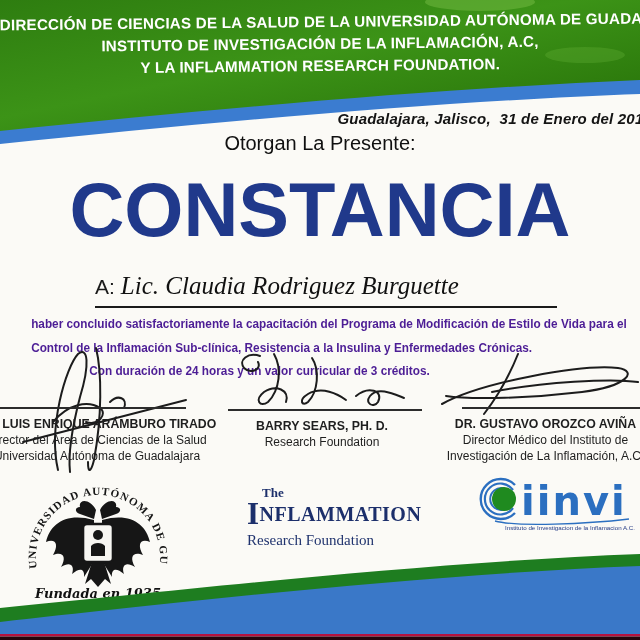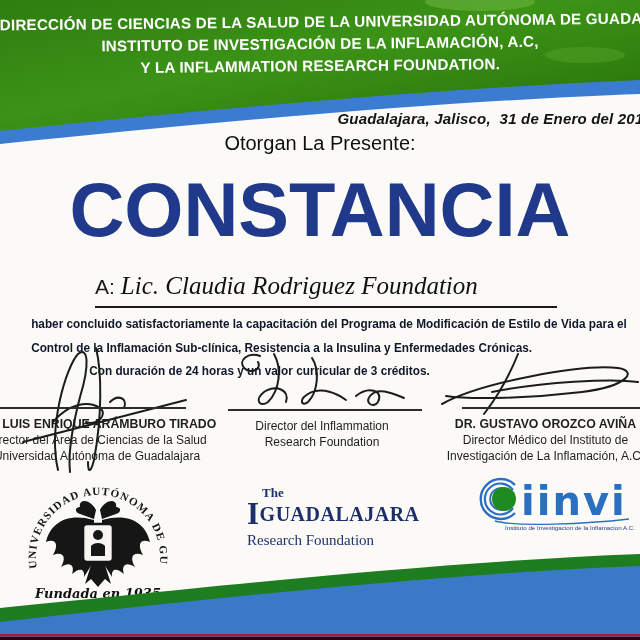--- a/index.html
+++ b/index.html
@@ -25,21 +25,21 @@
   .title{position:absolute;top:170px;left:0;width:640px;text-align:center;
     font-size:76px;font-weight:bold;color:#20398b;letter-spacing:0px;line-height:80px;
     transform:scaleX(1.0);}
   
   .recipient-row{position:absolute;top:272px;left:95px;width:462px;height:34px;
     border-bottom:2px solid #1a1a1a;white-space:nowrap;}
   .recipient-prefix{font-size:21px;color:#1a1a1a;vertical-align:baseline;}
   .recipient-name{font-family:"Liberation Serif", serif;font-style:italic;
     font-size:25px;color:#111;margin-left:6px;}
   
-  .body-par{position:absolute;top:312px;left:0;width:519px;text-align:center;color:#0f172a;}
+  .body-par{position:absolute;top:312px;left:0;width:519px;text-align:center;color:#4c1d95;}
   .body-line{font-size:13.4px;font-weight:bold;line-height:23.5px;white-space:nowrap;
     transform:scaleX(0.88);transform-origin:50% 50%;}
   
   .sig-svg{position:absolute;}
   .sig-line{position:absolute;height:2px;background:#2c2c2c;}
   .sig-block{position:absolute;text-align:center;color:#1e1e1e;}
   .sig-name{font-size:12.3px;font-weight:bold;line-height:16px;}
   .sig-role{font-size:12px;line-height:16px;}
   
   .uag{position:absolute;left:14px;top:466px;width:168px;}
@@ -84,21 +84,21 @@
     <div class="bl bl2">INSTITUTO DE INVESTIGACIÓN DE LA INFLAMACIÓN, A.C,</div>
     <div class="bl bl3">Y LA INFLAMMATION RESEARCH FOUNDATION.</div>
   </div>
 
   <div class="date-line">Guadalajara, Jalisco,  31 de Enero del 2014</div>
 
   <div class="presents">Otorgan La Presente:</div>
   <div class="title">CONSTANCIA</div>
 
   <div class="recipient-row">
-    <span class="recipient-prefix">A:</span><span class="recipient-name">Lic. Claudia Rodriguez Foundation</span>
+    <span class="recipient-prefix">A:</span><span class="recipient-name">Lic. Claudia Rodriguez Burguette</span>
   </div>
 
   <div class="body-par">
     <div class="body-line">haber concluido satisfactoriamente la capacitación del Programa de Modificación de Estilo de Vida para el</div>
     <div class="body-line">Control de la Inflamación Sub-clínica, Resistencia a la Insulina y Enfermedades Crónicas.</div>
     <div class="body-line">Con duración de 24 horas y un valor curricular de 3 créditos.</div>
   </div>
 
   <svg class="sig-svg" style="left:18px;top:342px;" width="185" height="135" viewBox="0 0 185 135">
     <g fill="none" stroke="#1c1c1c" stroke-width="2" stroke-linecap="round">
@@ -130,21 +130,21 @@
   <div class="sig-line" style="left:0;top:407px;width:186px;"></div>
   <div class="sig-line" style="left:228px;top:409px;width:194px;"></div>
   <div class="sig-line" style="left:462px;top:407px;width:178px;"></div>
 
   <div class="sig-block" style="left:-28px;top:416px;width:250px;">
     <div class="sig-name">DR. LUIS ENRIQUE ARÁMBURO TIRADO</div>
     <div class="sig-role">Director del Área de Ciencias de la Salud</div>
     <div class="sig-role">Universidad Autónoma de Guadalajara</div>
   </div>
   <div class="sig-block" style="left:222px;top:418px;width:200px;">
-    <div class="sig-role">Director del Inflammation</div>
+    <div class="sig-name">BARRY SEARS, PH. D.</div>
     <div class="sig-role">Research Foundation</div>
   </div>
   <div class="sig-block" style="left:438px;top:416px;width:215px;">
     <div class="sig-name">DR. GUSTAVO OROZCO AVIÑA</div>
     <div class="sig-role">Director Médico del Instituto de</div>
     <div class="sig-role">Investigación de La Inflamación, A.C.</div>
   </div>
 
   <svg class="uag" width="168" height="122" viewBox="0 0 168 122">
     <defs>
@@ -162,21 +162,21 @@
       <path d="M78,96 L71,118 L77,113 L84,121 L91,113 L97,118 L90,96 Z"></path>
     </g>
     <rect x="69" y="58" width="30" height="38" rx="4" fill="#f7f6f2" stroke="#161616" stroke-width="2.6"></rect>
     <circle cx="84" cy="69" r="5" fill="#161616"></circle>
     <path d="M77,80 C80,76 88,76 91,80 L91,90 L77,90 Z" fill="#161616"></path>
   </svg>
   <div class="uag-founded">Fundada en 1935</div>
 
   <div class="irf">
     <div class="irf-the">The</div>
-    <div class="irf-main"><span class="irf-initial">I</span><span class="irf-rest">GUADALAJARA</span></div>
+    <div class="irf-main"><span class="irf-initial">I</span><span class="irf-rest">NFLAMMATION</span></div>
     <div class="irf-sub">Research Foundation</div>
   </div>
 
   <svg class="iinvi" width="160" height="66" viewBox="0 0 160 66">
     <g fill="none" stroke="#2b6fc0">
       <path d="M38,14 A 20,20 0 1 0 38,42" stroke-width="2.4"></path>
       <path d="M36,19 A 15.5,15.5 0 1 0 36,37" stroke-width="2.2"></path>
       <path d="M34,23 A 11,11 0 1 0 34,33" stroke-width="2"></path>
     </g>
     <circle cx="27" cy="28" r="12" fill="#1f8a1f"></circle>

